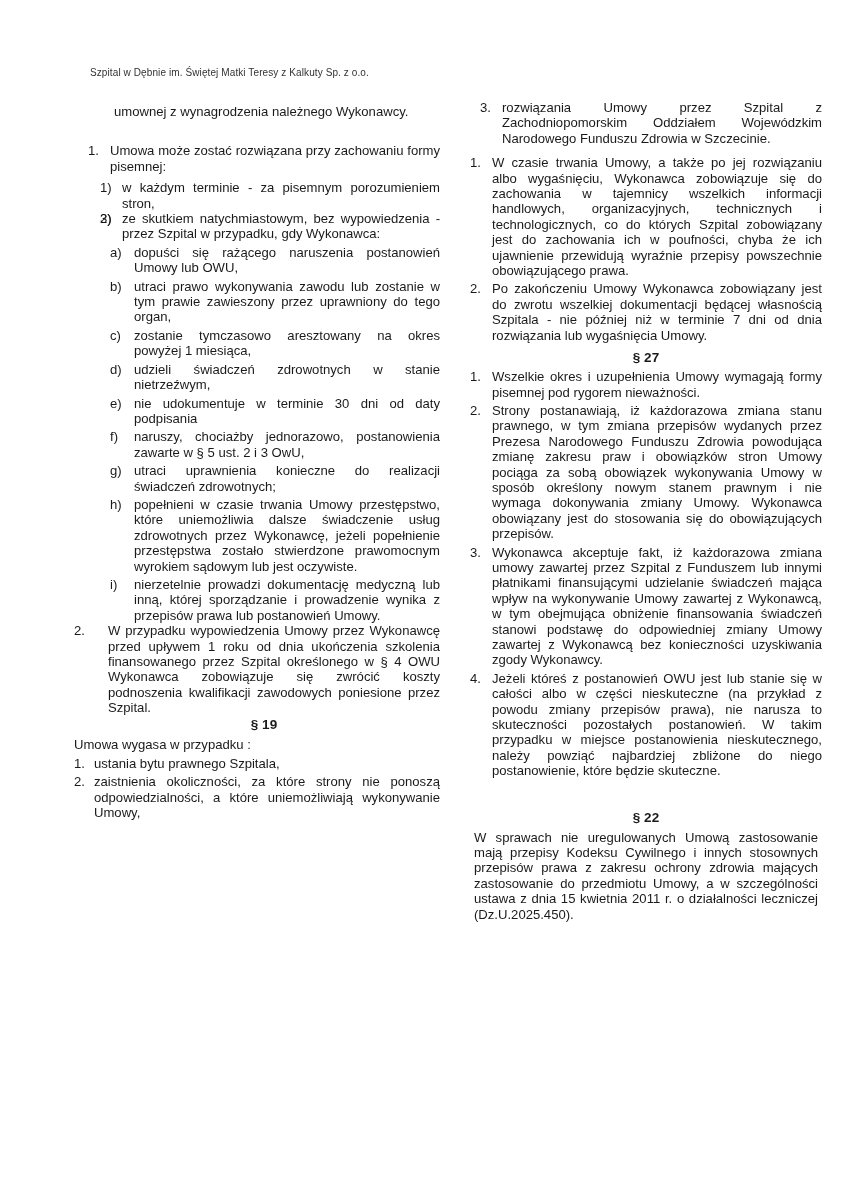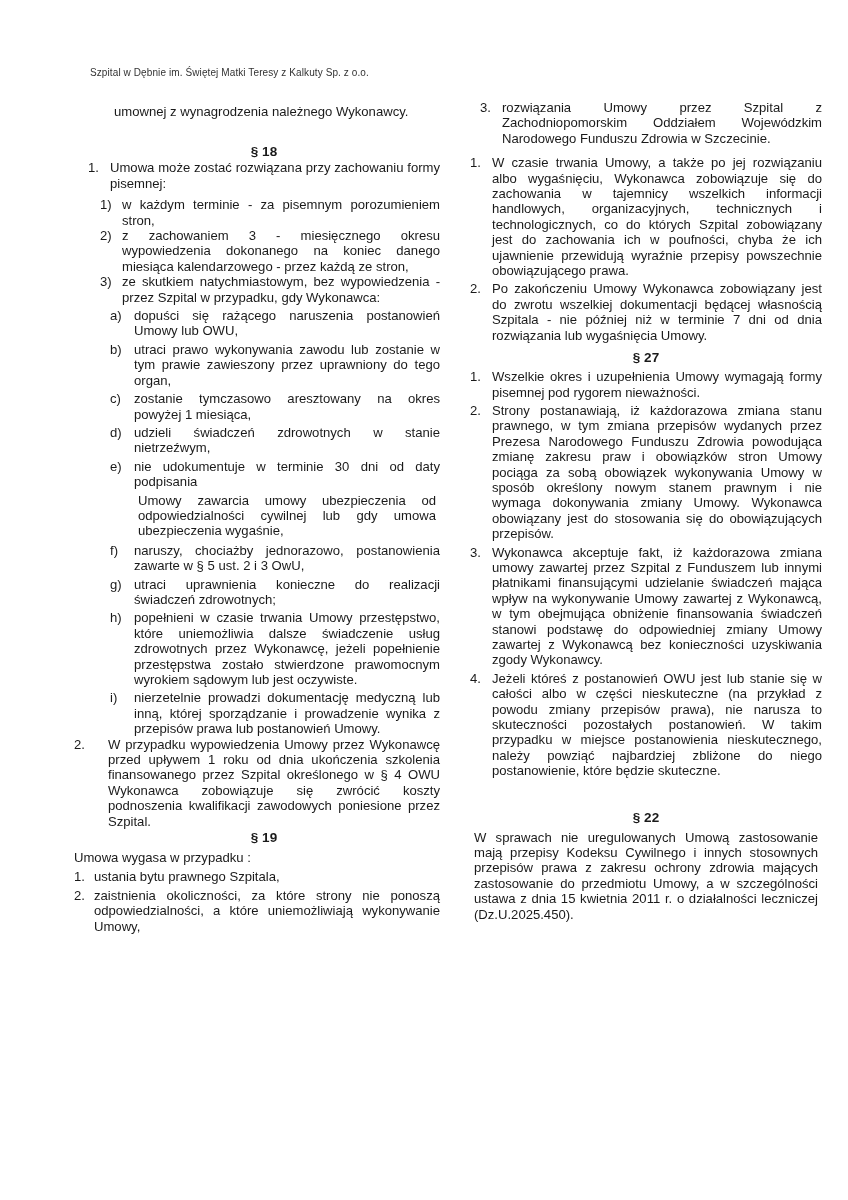--- a/index.html
+++ b/index.html
@@ -33,34 +33,32 @@
 </style>
 </head>
 <body>
 
 <div class="header">Szpital  w Dębnie im. Świętej Matki Teresy z Kalkuty Sp. z o.o.</div>
 
 <div class="col left">
   <p class="just" style="padding-left:22px;">umownej z wynagrodzenia należnego Wykonawcy.</p>
 
   <div style="height:20px"></div>
-  <h3 class="sec">§ 18</h3>
 
   <div class="item l1">
     <span class="mk">1.</span>
     <span>Umowa może zostać rozwiązana przy zachowaniu formy pisemnej:</span>
   </div>
   <div style="height:6px"></div>
   <div class="item l2">
     <span class="mk">1)</span>
     <span>w każdym terminie - za pisemnym porozumieniem stron,</span>
   </div>
   <div class="item l2">
     <span class="mk">2)</span>
-    <span>z zachowaniem 3 - miesięcznego okresu wypowiedzenia dokonanego na koniec danego miesiąca kalendarzowego - przez każdą ze stron,</span>
   </div>
   <div class="item l2">
     <span class="mk">3)</span>
     <span>ze skutkiem natychmiastowym, bez wypowiedzenia - przez Szpital w przypadku, gdy Wykonawca:</span>
   </div>
 
   <div class="item l3" style="margin-top:3px">
     <span class="mk">a)</span>
     <span>dopuści się rażącego naruszenia postanowień Umowy lub OWU,</span>
   </div>
@@ -73,21 +71,20 @@
     <span>zostanie tymczasowo aresztowany na okres powyżej 1 miesiąca,</span>
   </div>
   <div class="item l3" style="margin-top:3px">
     <span class="mk">d)</span>
     <span>udzieli świadczeń zdrowotnych w stanie nietrzeźwym,</span>
   </div>
   <div class="item l3" style="margin-top:3px">
     <span class="mk">e)</span>
     <span>nie udokumentuje w terminie 30 dni od daty podpisania</span>
   </div>
-  <p class="sub" style="margin-top:3px">Umowy zawarcia umowy ubezpieczenia od odpowiedzialności cywilnej lub gdy umowa ubezpieczenia wygaśnie,</p>
   <div class="item l3" style="margin-top:3px">
     <span class="mk">f)</span>
     <span>naruszy, chociażby jednorazowo, postanowienia zawarte w § 5 ust. 2 i 3 OwU,</span>
   </div>
   <div class="item l3" style="margin-top:3px">
     <span class="mk">g)</span>
     <span>utraci uprawnienia konieczne do realizacji świadczeń zdrowotnych;</span>
   </div>
   <div class="item l3" style="margin-top:3px">
     <span class="mk">h)</span>

